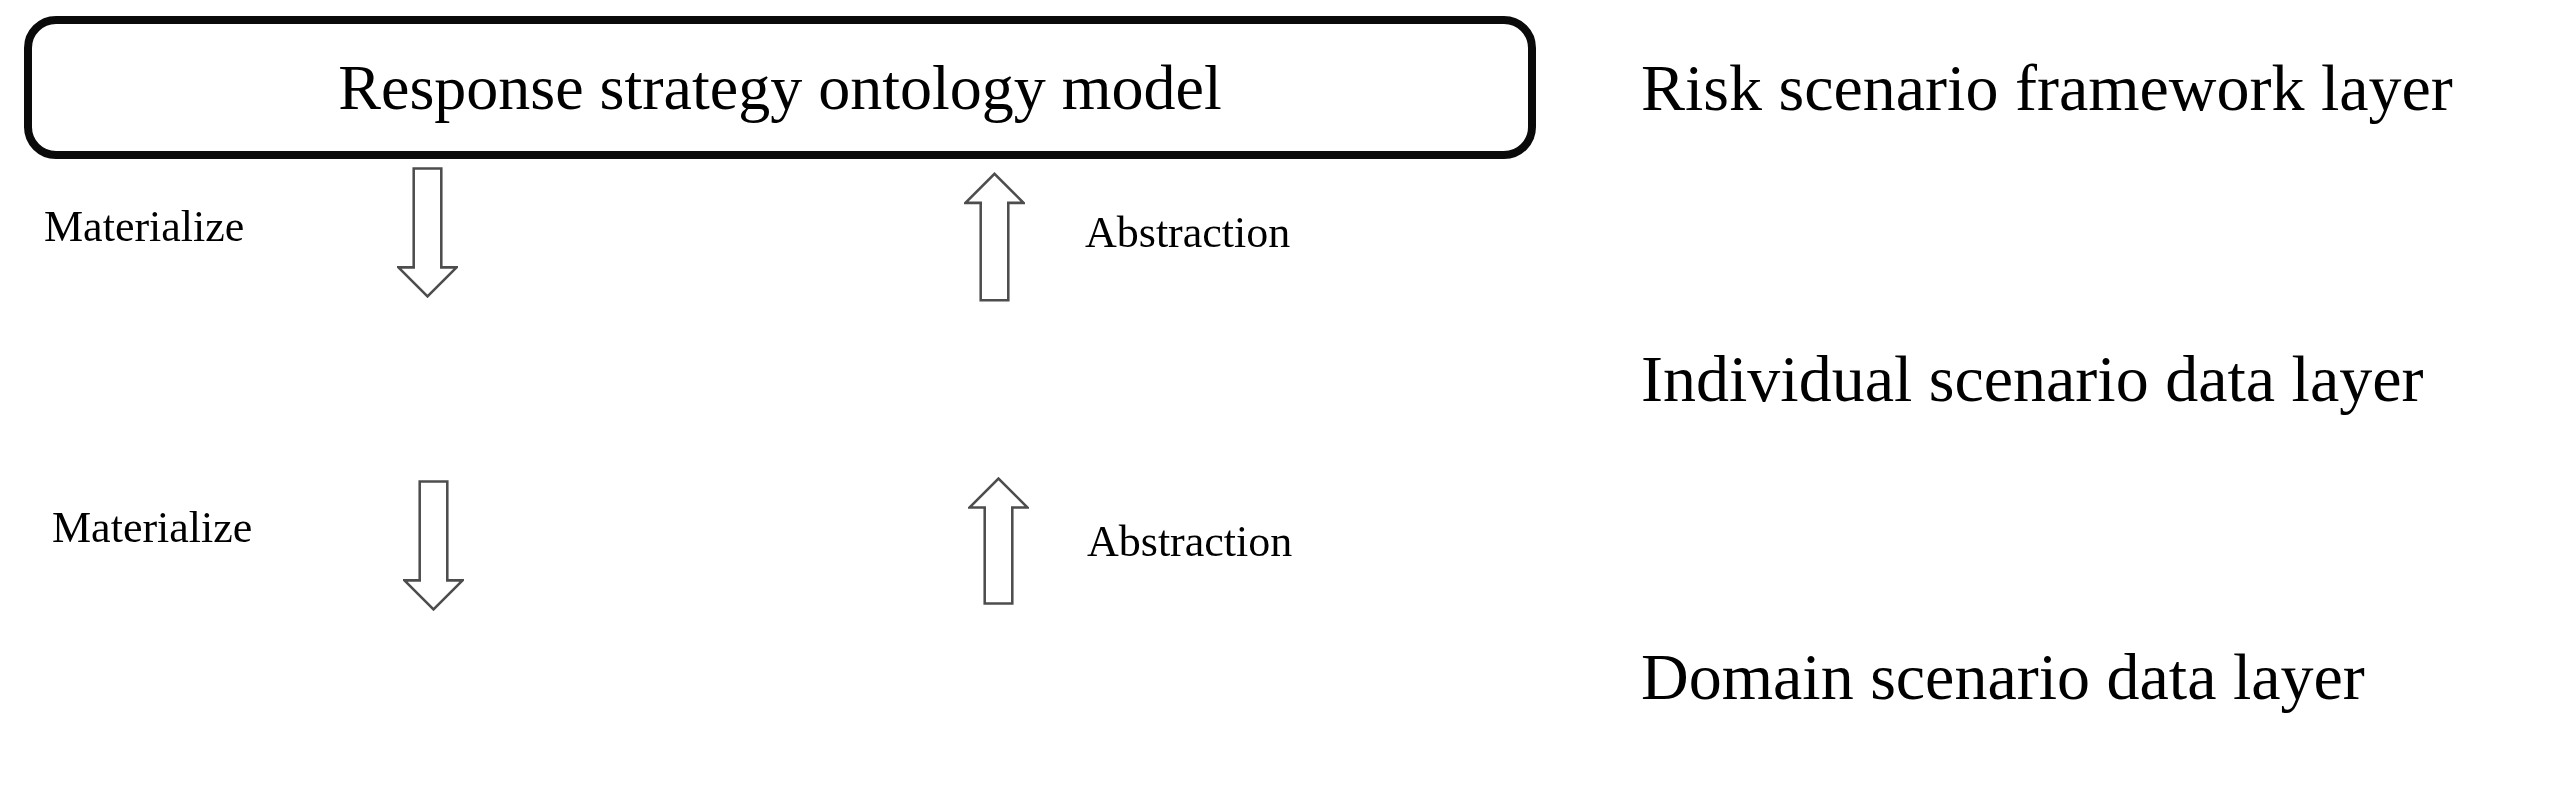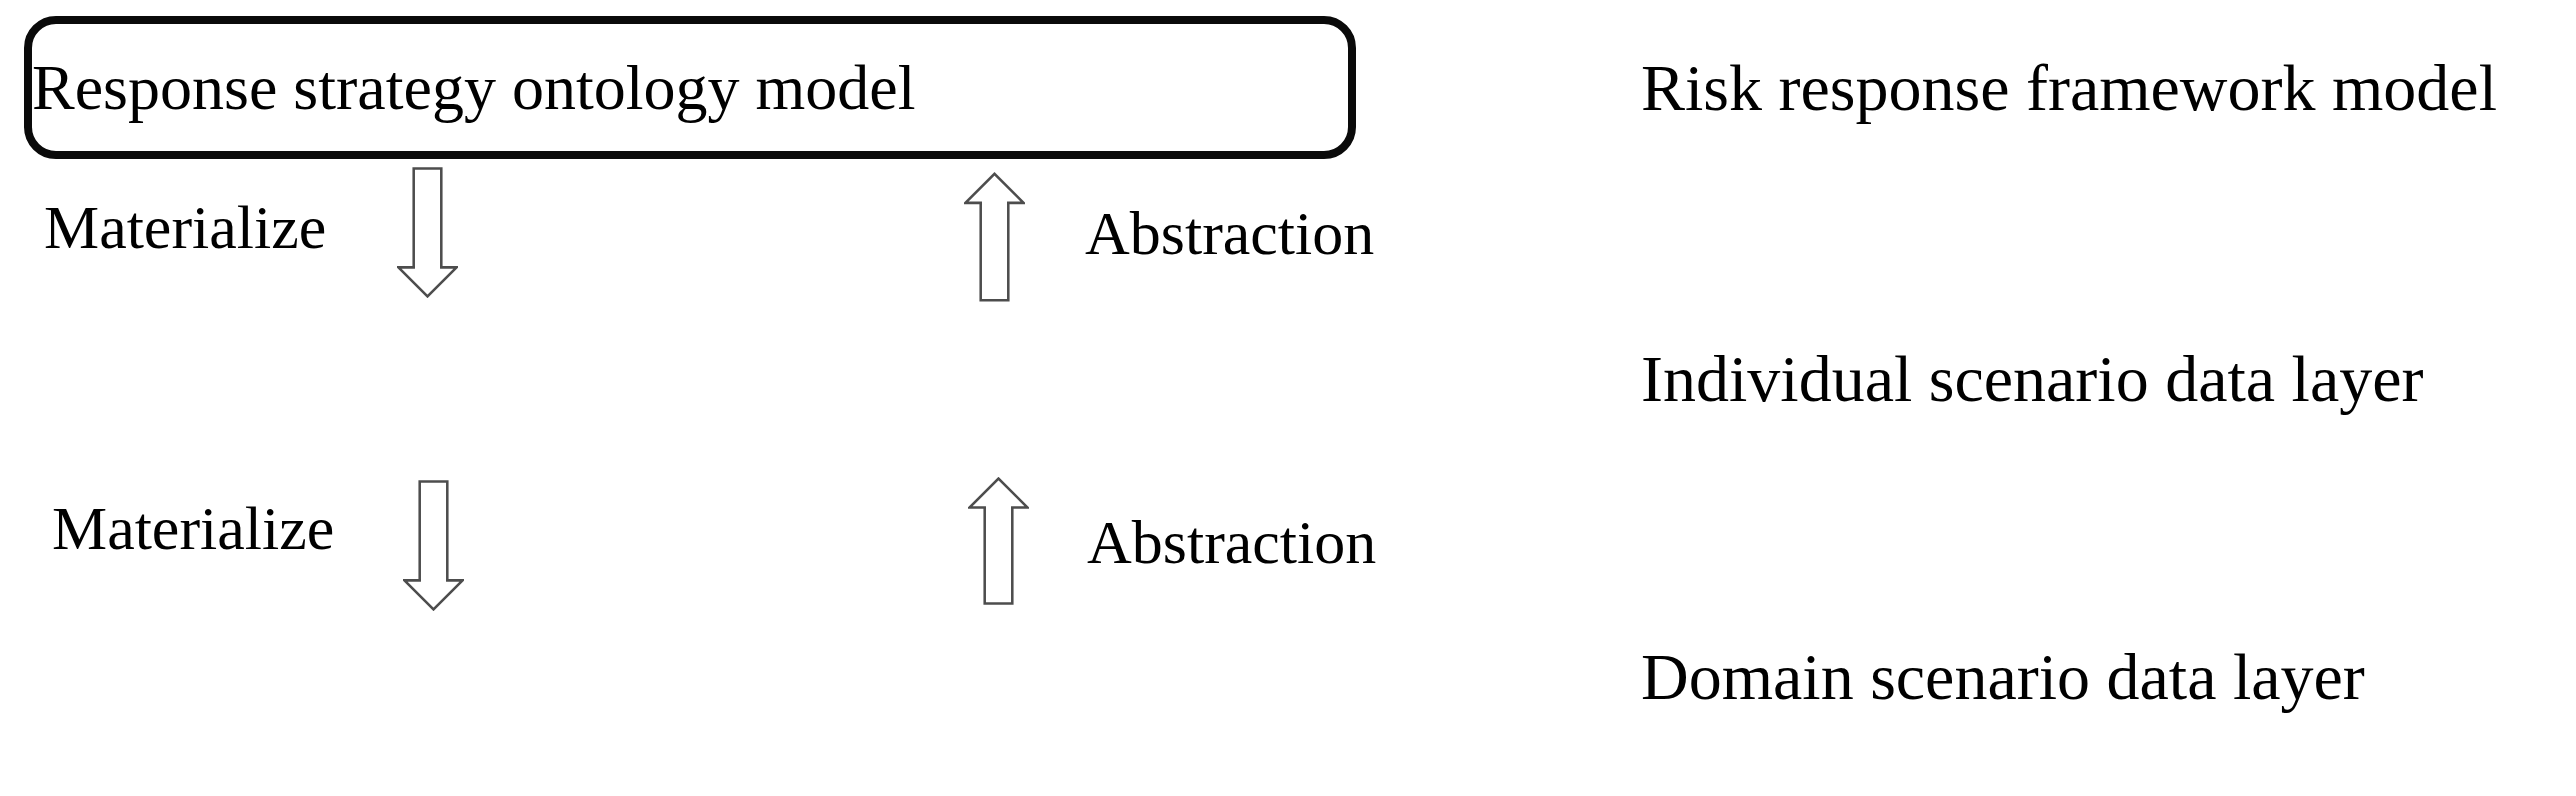--- a/index.html
+++ b/index.html
@@ -12,28 +12,28 @@
     width: 2576px;
     height: 796px;
     background: #ffffff;
     font-family: "Liberation Serif", serif;
     color: #000000;
     overflow: hidden;
   }
   .model-box {
     position: absolute;
     left: 24px;
-    width: 1332px;
+    width: 1512px;
     box-sizing: border-box;
     border: 8px solid #0a0a0a;
     border-radius: 32px;
     background: #ffffff;
     display: flex;
     align-items: center;
-    justify-content: flex-start;
+    justify-content: center;
     font-size: 64px;
     line-height: 1;
     white-space: nowrap;
   }
   .box-1 { top: 16px;  height: 143px; }
   .box-2 { top: 311px; height: 143px; }
   .box-3 { top: 624px; height: 149px; }
 
   .layer-annotation {
     position: absolute;
@@ -41,21 +41,21 @@
     font-size: 66px;
     line-height: 66px;
     white-space: nowrap;
   }
   .annot-1 { top: 55px; }
   .annot-2 { top: 346px; }
   .annot-3 { top: 644px; }
 
   .gap-label {
     position: absolute;
-    font-size: 62px;
+    font-size: 44px;
     line-height: 66px;
     white-space: nowrap;
   }
   .materialize-1 { left: 44px;   top: 194px; }
   .abstraction-1 { left: 1085px; top: 200px; }
   .materialize-2 { left: 52px;   top: 495px; }
   .abstraction-2 { left: 1087px; top: 509px; }
 
   .arrow {
     position: absolute;
@@ -77,21 +77,21 @@
 <body>
 
 <div class="canvas">
 
   <div class="model-box box-1">
     <span>Response strategy ontology model</span>
   </div>
 
 
 
-  <div class="layer-annotation annot-1">Risk response framework model</div>
+  <div class="layer-annotation annot-1">Risk scenario framework layer</div>
 
   <div class="layer-annotation annot-2">Individual scenario data layer</div>
 
   <div class="layer-annotation annot-3">Domain scenario data layer</div>
 
   <div class="gap-label materialize-1">Materialize</div>
 
   <svg class="arrow down-1" width="61" height="131" viewBox="0 0 84 180">
     <polygon points="23,2 61,2 61,138 82,138 42,178 2,138 23,138"></polygon>
   </svg>

